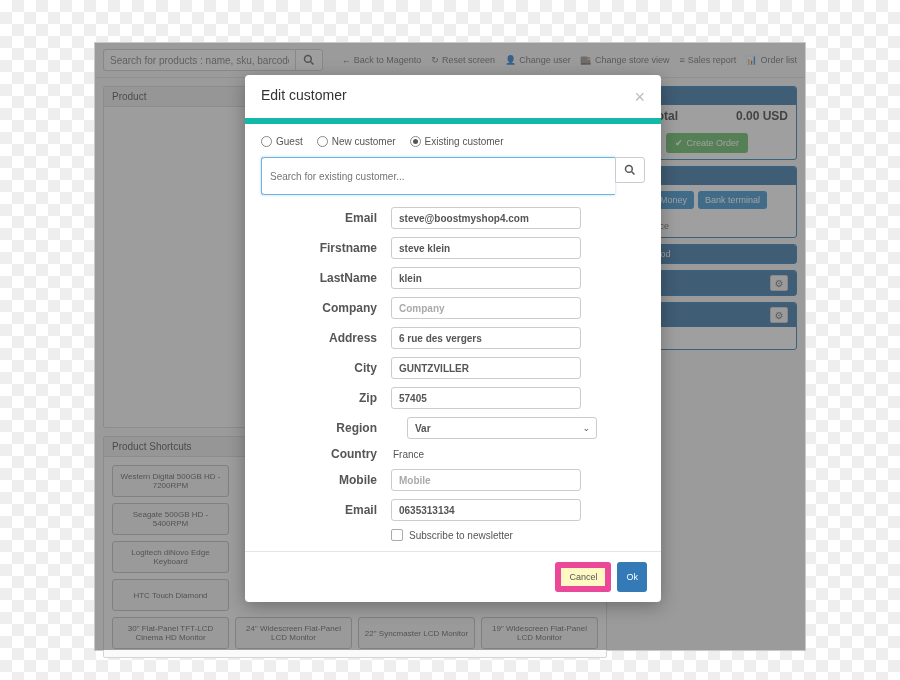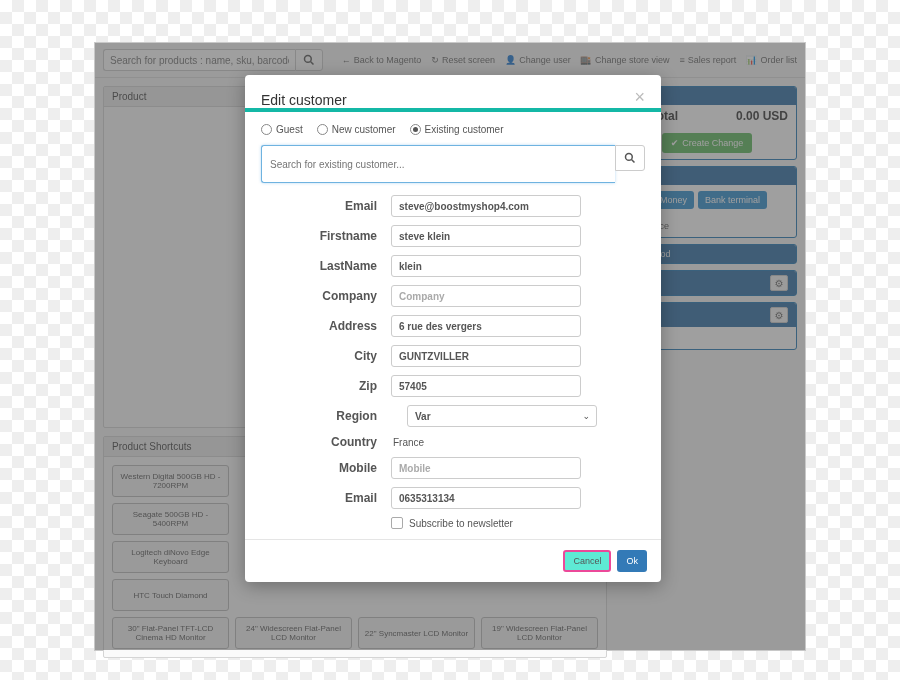--- a/index.html
+++ b/index.html
@@ -29,21 +29,21 @@
 .rpanel-h { background: #2e6da4; color: #fff; font-size: 9px; padding: 4px 8px; border-radius: 2px 2px 0 0; display: flex; justify-content: space-between; align-items: center; }
 .rpanel-b { padding: 6px 8px; font-size: 9px; color: #555; }
 .order-total { display: flex; justify-content: space-between; font-size: 12px; font-weight: bold; padding: 4px 8px; color: #333; }
 .btn { display: inline-flex; align-items: center; border-radius: 3px; font-size: 9px; padding: 4px 8px; border: 1px solid transparent; cursor: pointer; }
 .btn-green { background: #5cb85c; color: #fff; }
 .btn-blue-sm { background: #2e8ece; color: #fff; padding: 3px 6px; }
 .gear { width: 18px; height: 16px; border: 1px solid #ccc; background: #f7f7f7; border-radius: 2px; display: inline-flex; align-items: center; justify-content: center; font-size: 10px; color: #666; }
 .pay-btns { display: flex; gap: 4px; flex-wrap: wrap; }
 .overlay { position: absolute; inset: 0; background: rgba(80,80,80,0.55); }
 .modal { position: absolute; top: 32px; left: 150px; width: 416px; background: #fff; border-radius: 4px; box-shadow: 0 4px 18px rgba(0,0,0,0.3); display: flex; flex-direction: column; }
-.modal-h { padding: 12px 16px 0; border-bottom: 4px solid #14b8a6; display: flex; justify-content: space-between; align-items: flex-end; font-size: 14px; color: #333; }
+.modal-h { padding: 12px 16px 10px; border-bottom: 6px solid #14b8a6; display: flex; justify-content: space-between; align-items: flex-start; font-size: 14px; color: #333; }
 .modal-close { color: #bbb; font-size: 18px; cursor: pointer; }
 .modal-b { padding: 12px 16px 10px; font-size: 11px; color: #555; }
 .radio-row { display: flex; gap: 14px; margin-bottom: 10px; font-size: 10px; }
 .radio-opt { display: inline-flex; align-items: center; gap: 4px; }
 .radio { width: 11px; height: 11px; border: 1px solid #888; border-radius: 50%; display: inline-flex; align-items: center; justify-content: center; }
 .radio.sel::after { content: ""; width: 5px; height: 5px; background: #555; border-radius: 50%; }
 .cust-search { display: flex; margin-bottom: 12px; }
 .cust-search input { flex: 1; height: 38px; border: 1px solid #6fb3e0; border-right: none; border-radius: 3px 0 0 3px; padding: 0 8px; font-size: 10px; color: #888; box-shadow: 0 0 3px rgba(102,175,233,0.5); }
 .cust-search .btn-ico { width: 30px; height: 26px; border: 1px solid #ccc; border-radius: 0 3px 3px 0; background: #fff; display: flex; align-items: center; justify-content: center; }
 .form-row { display: flex; align-items: center; margin-bottom: 8px; }
@@ -51,21 +51,21 @@
 .form-row .field { flex: 1; }
 .form-row input, .form-row select { width: 190px; height: 22px; border: 1px solid #ccc; border-radius: 3px; padding: 0 7px; font-size: 10px; color: #555; background: #fff; font-weight: bold; }
 .form-row input::placeholder { color: #aaa; }
 .form-row .static { font-size: 10px; color: #555; padding-left: 2px; }
 .select-wrap { position: relative; width: 190px; margin-left: 16px; }
 .select-wrap input { width: 100%; padding-right: 20px; }
 .select-caret { position: absolute; right: 7px; top: 50%; transform: translateY(-50%); font-size: 9px; color: #555; pointer-events: none; }
 .check-row { display: flex; align-items: center; gap: 6px; margin: 6px 0 0 130px; font-size: 10px; }
 .checkbox { width: 12px; height: 12px; border: 1px solid #aaa; border-radius: 2px; background: #fff; }
 .modal-f { border-top: 1px solid #e5e5e5; padding: 10px 14px; display: flex; justify-content: flex-end; gap: 6px; }
-.btn-default { background: #5eead4; border: 2px solid #ec4899; color: #555; }
+.btn-default { background: #fef9c3; border: 6px solid #ec4899; color: #555; }
 .btn-primary { background: #337ab7; color: #fff; }
 svg { display: block; }
 </style>
 </head>
 <body>
 
 <div class="checker"></div>
 
 <div class="app-frame">
   <div class="app-inner">
@@ -125,21 +125,21 @@
       <div class="right-col">
         <div class="rpanel">
           <div class="rpanel-h">
               <span>resume</span>
             </div>
           <div class="order-total">
             <span>rder total</span>
             <span>0.00 USD</span>
           </div>
           <div class="rpanel-b" style="text-align:center">
-            <span class="btn btn-green">✔ <span style="margin-left:4px">Create Change</span></span>
+            <span class="btn btn-green">✔ <span style="margin-left:4px">Create Order</span></span>
           </div>
         </div>
         <div class="rpanel">
           <div class="rpanel-h">
               <span>nts</span>
             </div>
           <div class="rpanel-b pay-btns">
             <span class="btn btn-blue-sm">ck</span>
             <span class="btn btn-blue-sm">Money</span>
             <span class="btn btn-blue-sm">Bank terminal</span>

